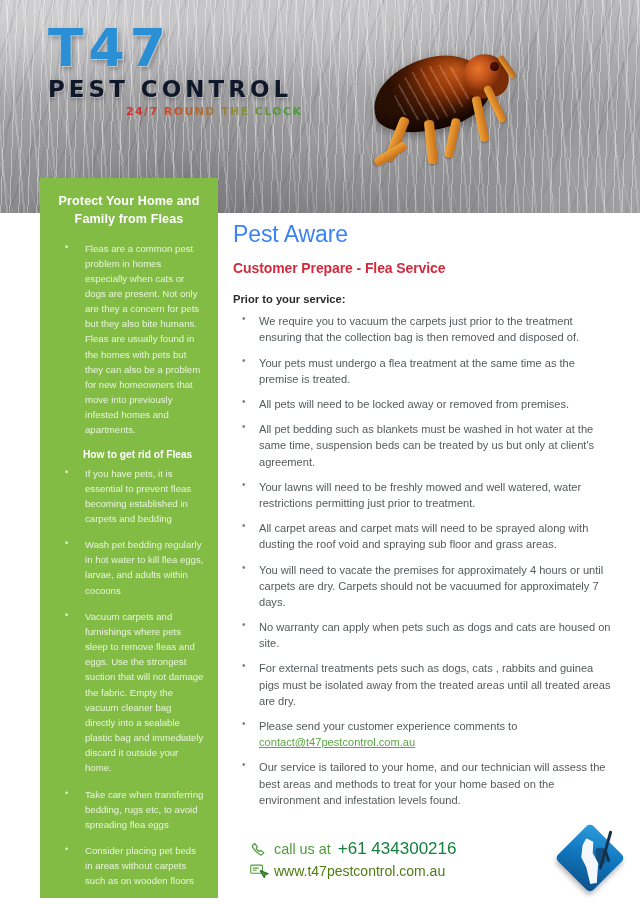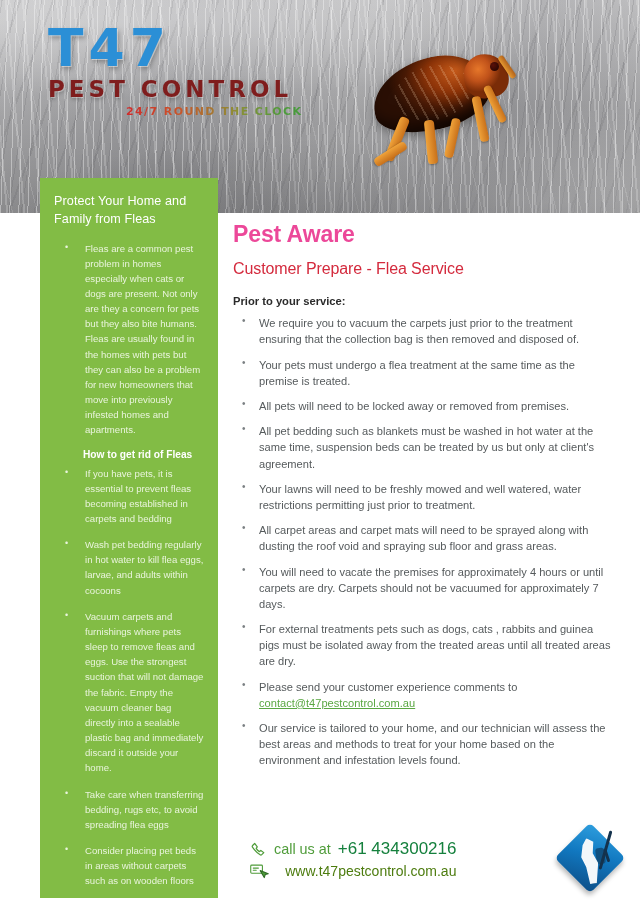--- a/index.html
+++ b/index.html
@@ -109,21 +109,21 @@
     letter-spacing: 5px;
     color: #2b8fd6;
     text-shadow: 1px 1px 0 rgba(255,255,255,.45), 2px 3px 5px rgba(0,0,0,.30);
     line-height: 1;
   }
   .logo-pest-control {
     font-family: "DejaVu Sans", sans-serif;
     font-size: 23px;
     font-weight: 700;
     letter-spacing: 4px;
-    color: #7f1d1d;
+    color: #0f172a;
     text-shadow: 1px 1px 0 rgba(255,255,255,.35), 1px 2px 4px rgba(0,0,0,.30);
     margin-top: 2px;
     white-space: nowrap;
   }
   .logo-tagline {
     font-family: "DejaVu Sans", sans-serif;
     font-size: 11px;
     font-weight: 700;
     letter-spacing: 1.4px;
     margin-top: 3px;
@@ -140,23 +140,23 @@
   #sidebar {
     position: absolute;
     left: 40px; top: 178px;
     width: 178px; height: 720px;
     background: #82bc45;
     padding: 14px 14px 10px 14px;
   }
   .sidebar-title {
     color: #ffffff;
     font-size: 12.6px;
-    font-weight: 400;
+    font-weight: 700;
     line-height: 1.45;
-    text-align: left;
+    text-align: center;
     margin-bottom: 12px;
     letter-spacing: .1px;
   }
   .sidebar-sub {
     color: #ffffff;
     font-size: 10.2px;
     font-weight: 700;
     margin: 9px 0 6px 29px;
   }
   .sb-list { list-style: none; }
@@ -173,30 +173,30 @@
     position: absolute;
     left: 11px; top: -1px;
     font-size: 9px;
     color: #e9f4dc;
   }
 
   
   #main { position: absolute; left: 233px; top: 222px; width: 378px; }
 
   .title-main {
-    color: #ec4899;
+    color: #3b82f6;
     font-size: 23px;
-    font-weight: 700;
+    font-weight: 400;
     letter-spacing: -.1px;
     line-height: 1.1;
   }
   .title-sub {
     color: #d42a3d;
-    font-size: 16px;
-    font-weight: 400;
+    font-size: 14px;
+    font-weight: 700;
     margin-top: 13px;
     letter-spacing: -.1px;
   }
   .title-tag {
     color: #1f1f1f;
     font-size: 11.4px;
     font-weight: 700;
     margin-top: 3px;
   }
   .prior-label {
@@ -219,21 +219,21 @@
     content: "\2022";
     position: absolute;
     left: 9px; top: -1px;
     font-size: 10px;
     color: #7b8083;
   }
   .email-link { color: #5aa742; }
 
   
   #footer { position: absolute; left: 250px; top: 838px; }
-  .contact-row { display: flex; align-items: center; height: 22px; justify-content: space-between; }
+  .contact-row { display: flex; align-items: center; height: 22px; }
   .contact-icon { width: 24px; display: flex; align-items: center; justify-content: flex-start; }
   .call-text { color: #4f9c3a; font-size: 14.4px; }
   .phone-number { color: #15803d; font-size: 17px; margin-left: 7px; }
   .web-text { color: #4d7c0f; font-size: 14px; }
 
   
   #corner-logo { position: absolute; left: 560px; top: 826px; width: 74px; height: 72px; }
   .diamond {
     position: absolute; left: 5px; top: 7px;
     width: 50px; height: 50px;
@@ -324,20 +324,21 @@
     <div class="prior-label">Prior to your service:</div>
 
     <ul class="main-list">
       <li class="main-item">We require you to vacuum the carpets just prior to the treatment ensuring that the collection bag is then removed and disposed of.</li>
       <li class="main-item">Your pets must undergo a flea treatment at the same time as the premise is treated.</li>
       <li class="main-item">All pets will need to be locked away or removed from premises.</li>
       <li class="main-item">All pet bedding such as blankets must be washed in hot water at the same time, suspension beds can be treated by us but only at client's agreement.</li>
       <li class="main-item">Your lawns will need to be freshly mowed and well watered, water restrictions permitting just prior to treatment.</li>
       <li class="main-item">All carpet areas and carpet mats will need to be sprayed along with dusting the roof void and spraying sub floor and grass areas.</li>
       <li class="main-item">You will need to vacate the premises for approximately 4 hours or until carpets are dry. Carpets should not be vacuumed for approximately 7 days.</li>
+      <li class="main-item">No warranty can apply when pets such as dogs and cats are housed on site.</li>
       <li class="main-item">For external treatments pets such as dogs, cats , rabbits and guinea pigs must be isolated away from the treated areas until all treated areas are dry.</li>
       <li class="main-item">
         <span>Please send your customer experience comments to </span><a class="email-link" href="#">contact@t47pestcontrol.com.au</a>
       </li>
       <li class="main-item">Our service is tailored to your home, and our technician will assess the best areas and methods to treat for your home based on the environment and infestation levels found.</li>
     </ul>
   </div>
 
   <div id="footer">
     <div class="contact-row">

